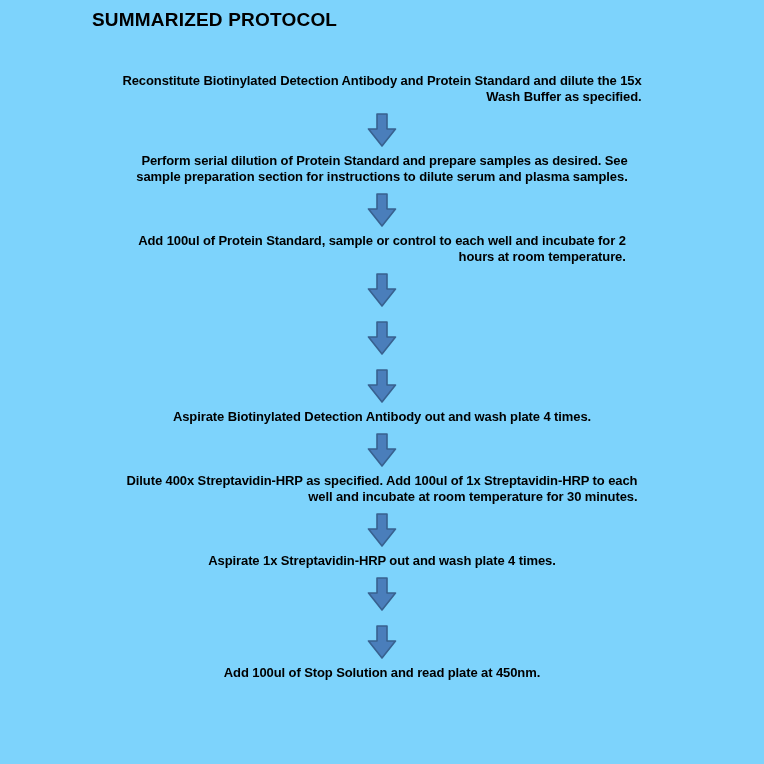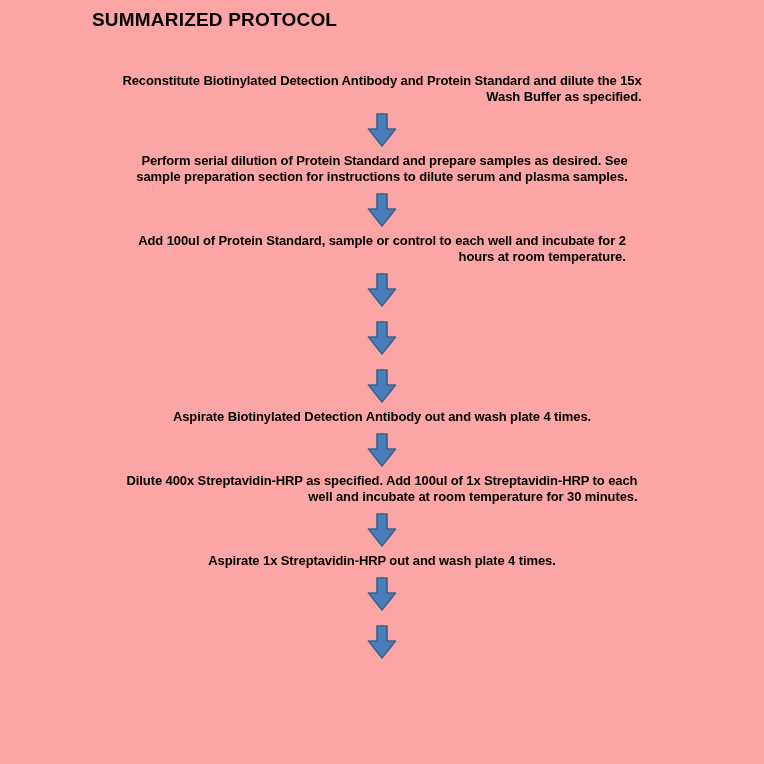--- a/index.html
+++ b/index.html
@@ -4,21 +4,21 @@
 <style>
   html, body {
     margin: 0;
     padding: 0;
     background: #ffffff;
   }
   .page {
     position: relative;
     width: 764px;
     height: 764px;
-    background: #fca5a5;
+    background: #7dd3fc;
     font-family: "Liberation Sans", sans-serif;
     color: #000000;
     overflow: hidden;
   }
   .page-title {
     margin: 0;
     padding: 9px 0 0 92px;
     font-size: 19px;
     line-height: 21px;
     font-weight: 700;
@@ -127,15 +127,16 @@
       </svg>
     </div>
 
 
     <div class="arrow-wrap">
       <svg width="30" height="34" viewBox="0 0 30 34" xmlns="http://www.w3.org/2000/svg">
         <polygon points="10,1 20,1 20,16 28.5,16 15,33 1.5,16 10,16" stroke-width="1.6" stroke-linejoin="round" fill="#4a7ebb" stroke="#38618f"></polygon>
       </svg>
     </div>
 
+    <div class="step">Add 100ul of Stop Solution and read plate at 450nm.</div>
 
   </div>
 </div>
 
 </body></html>

